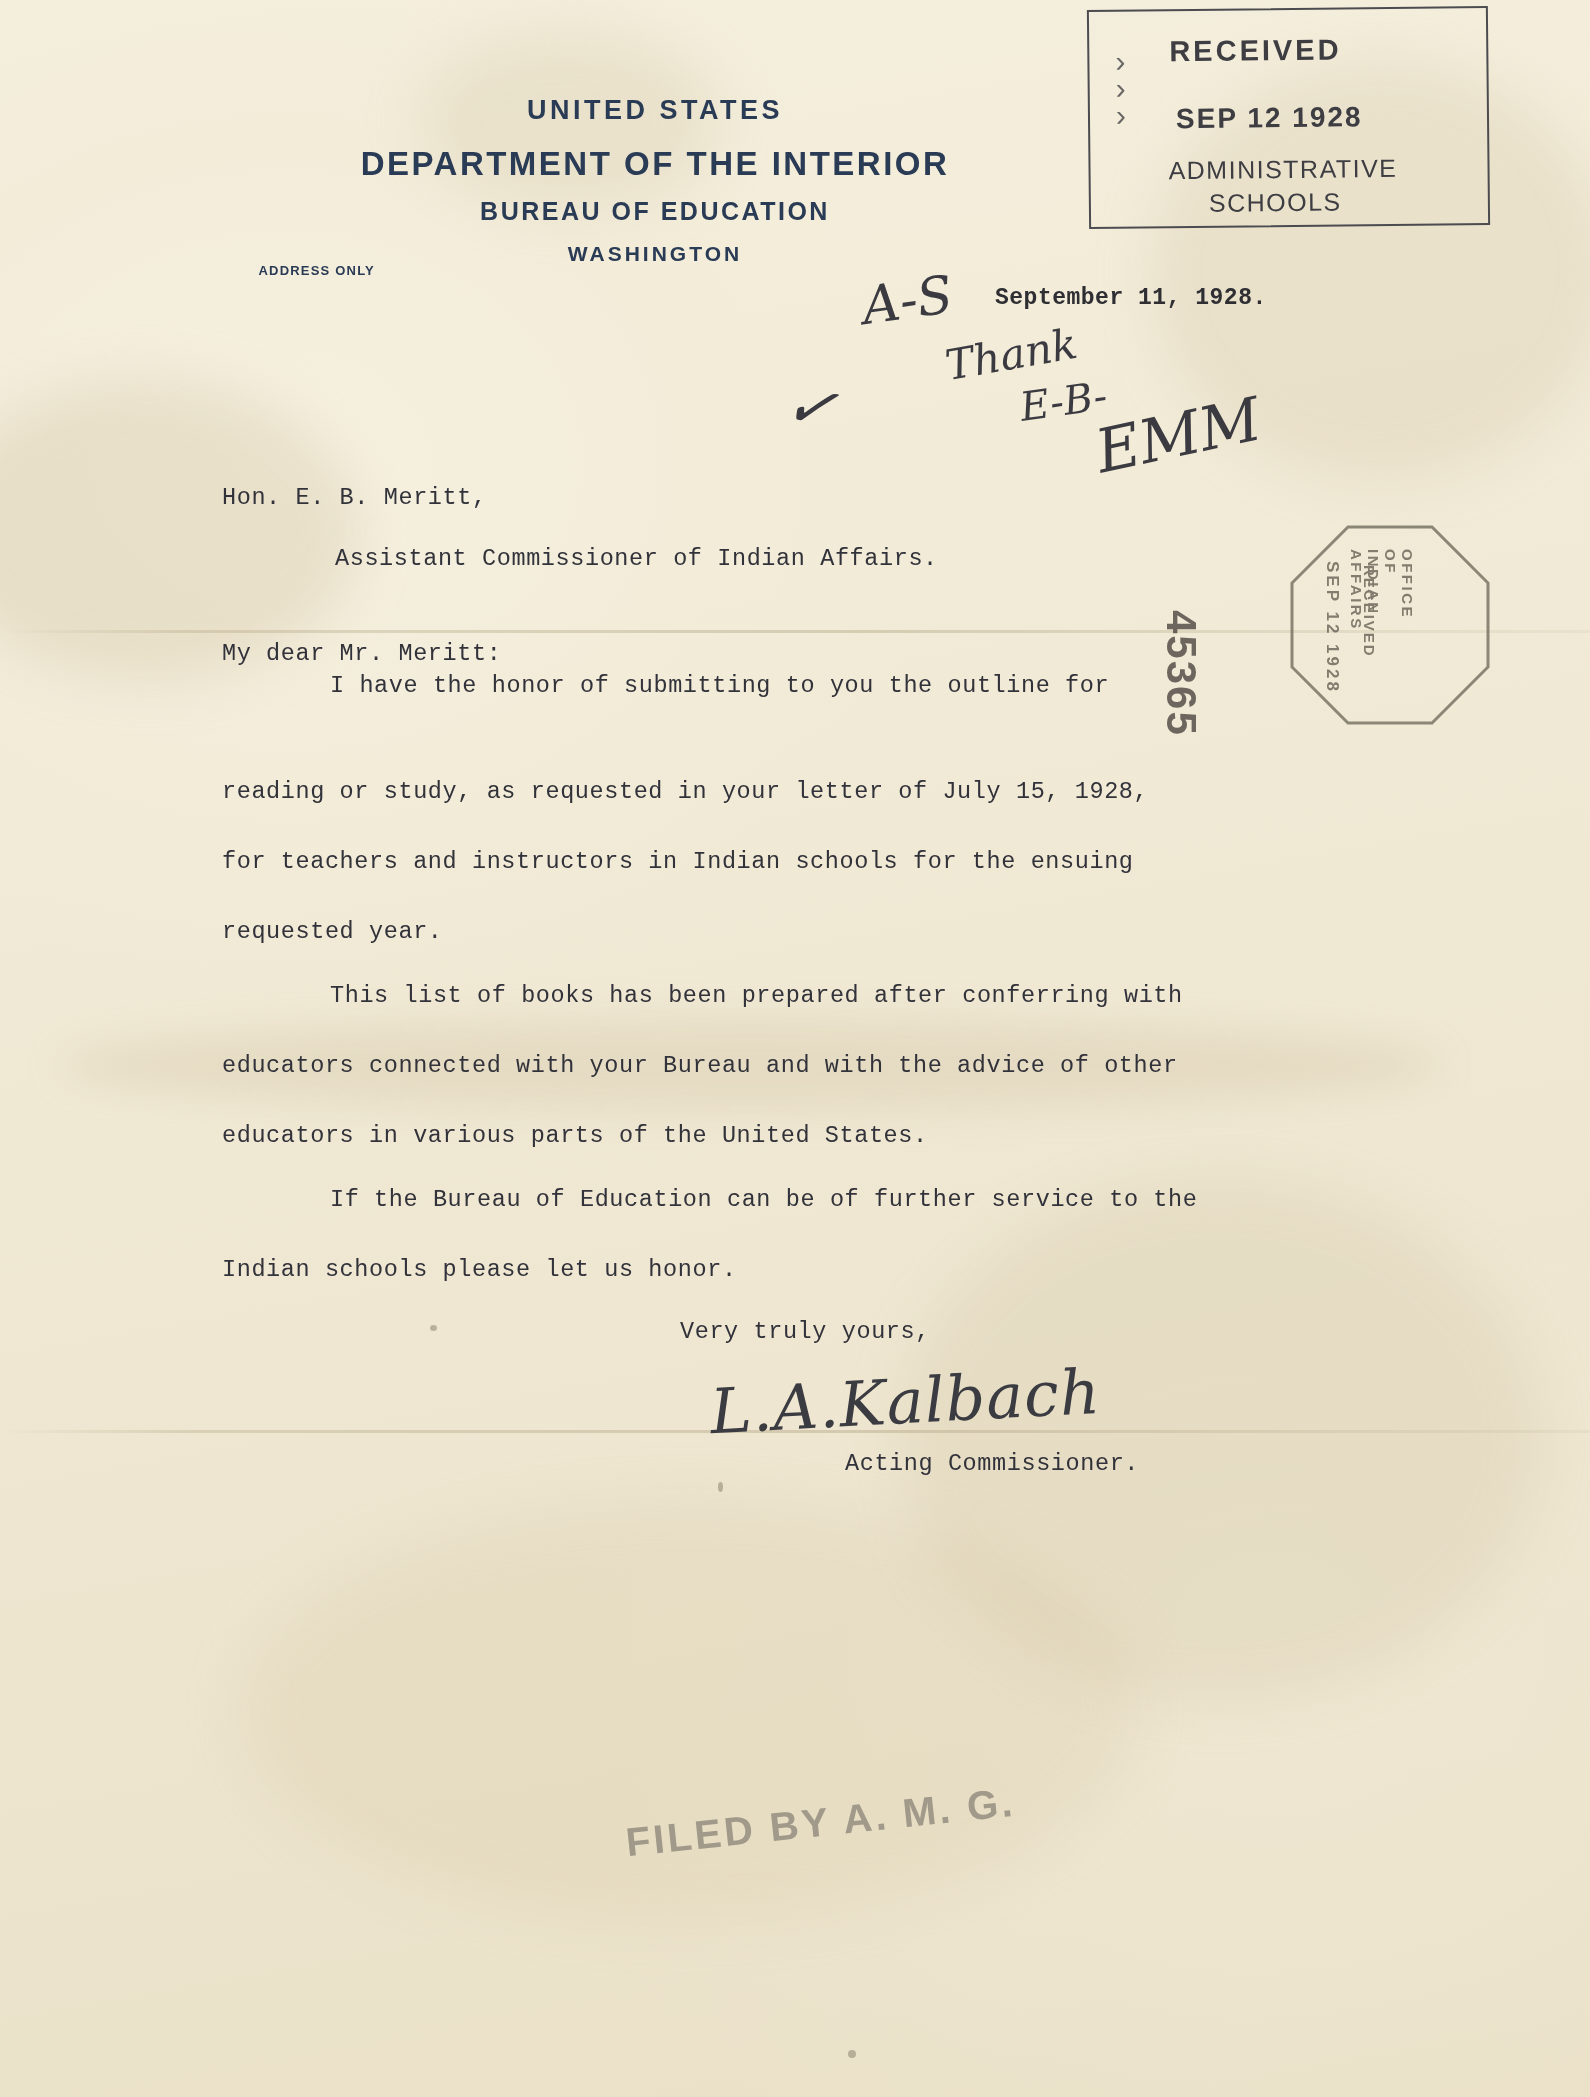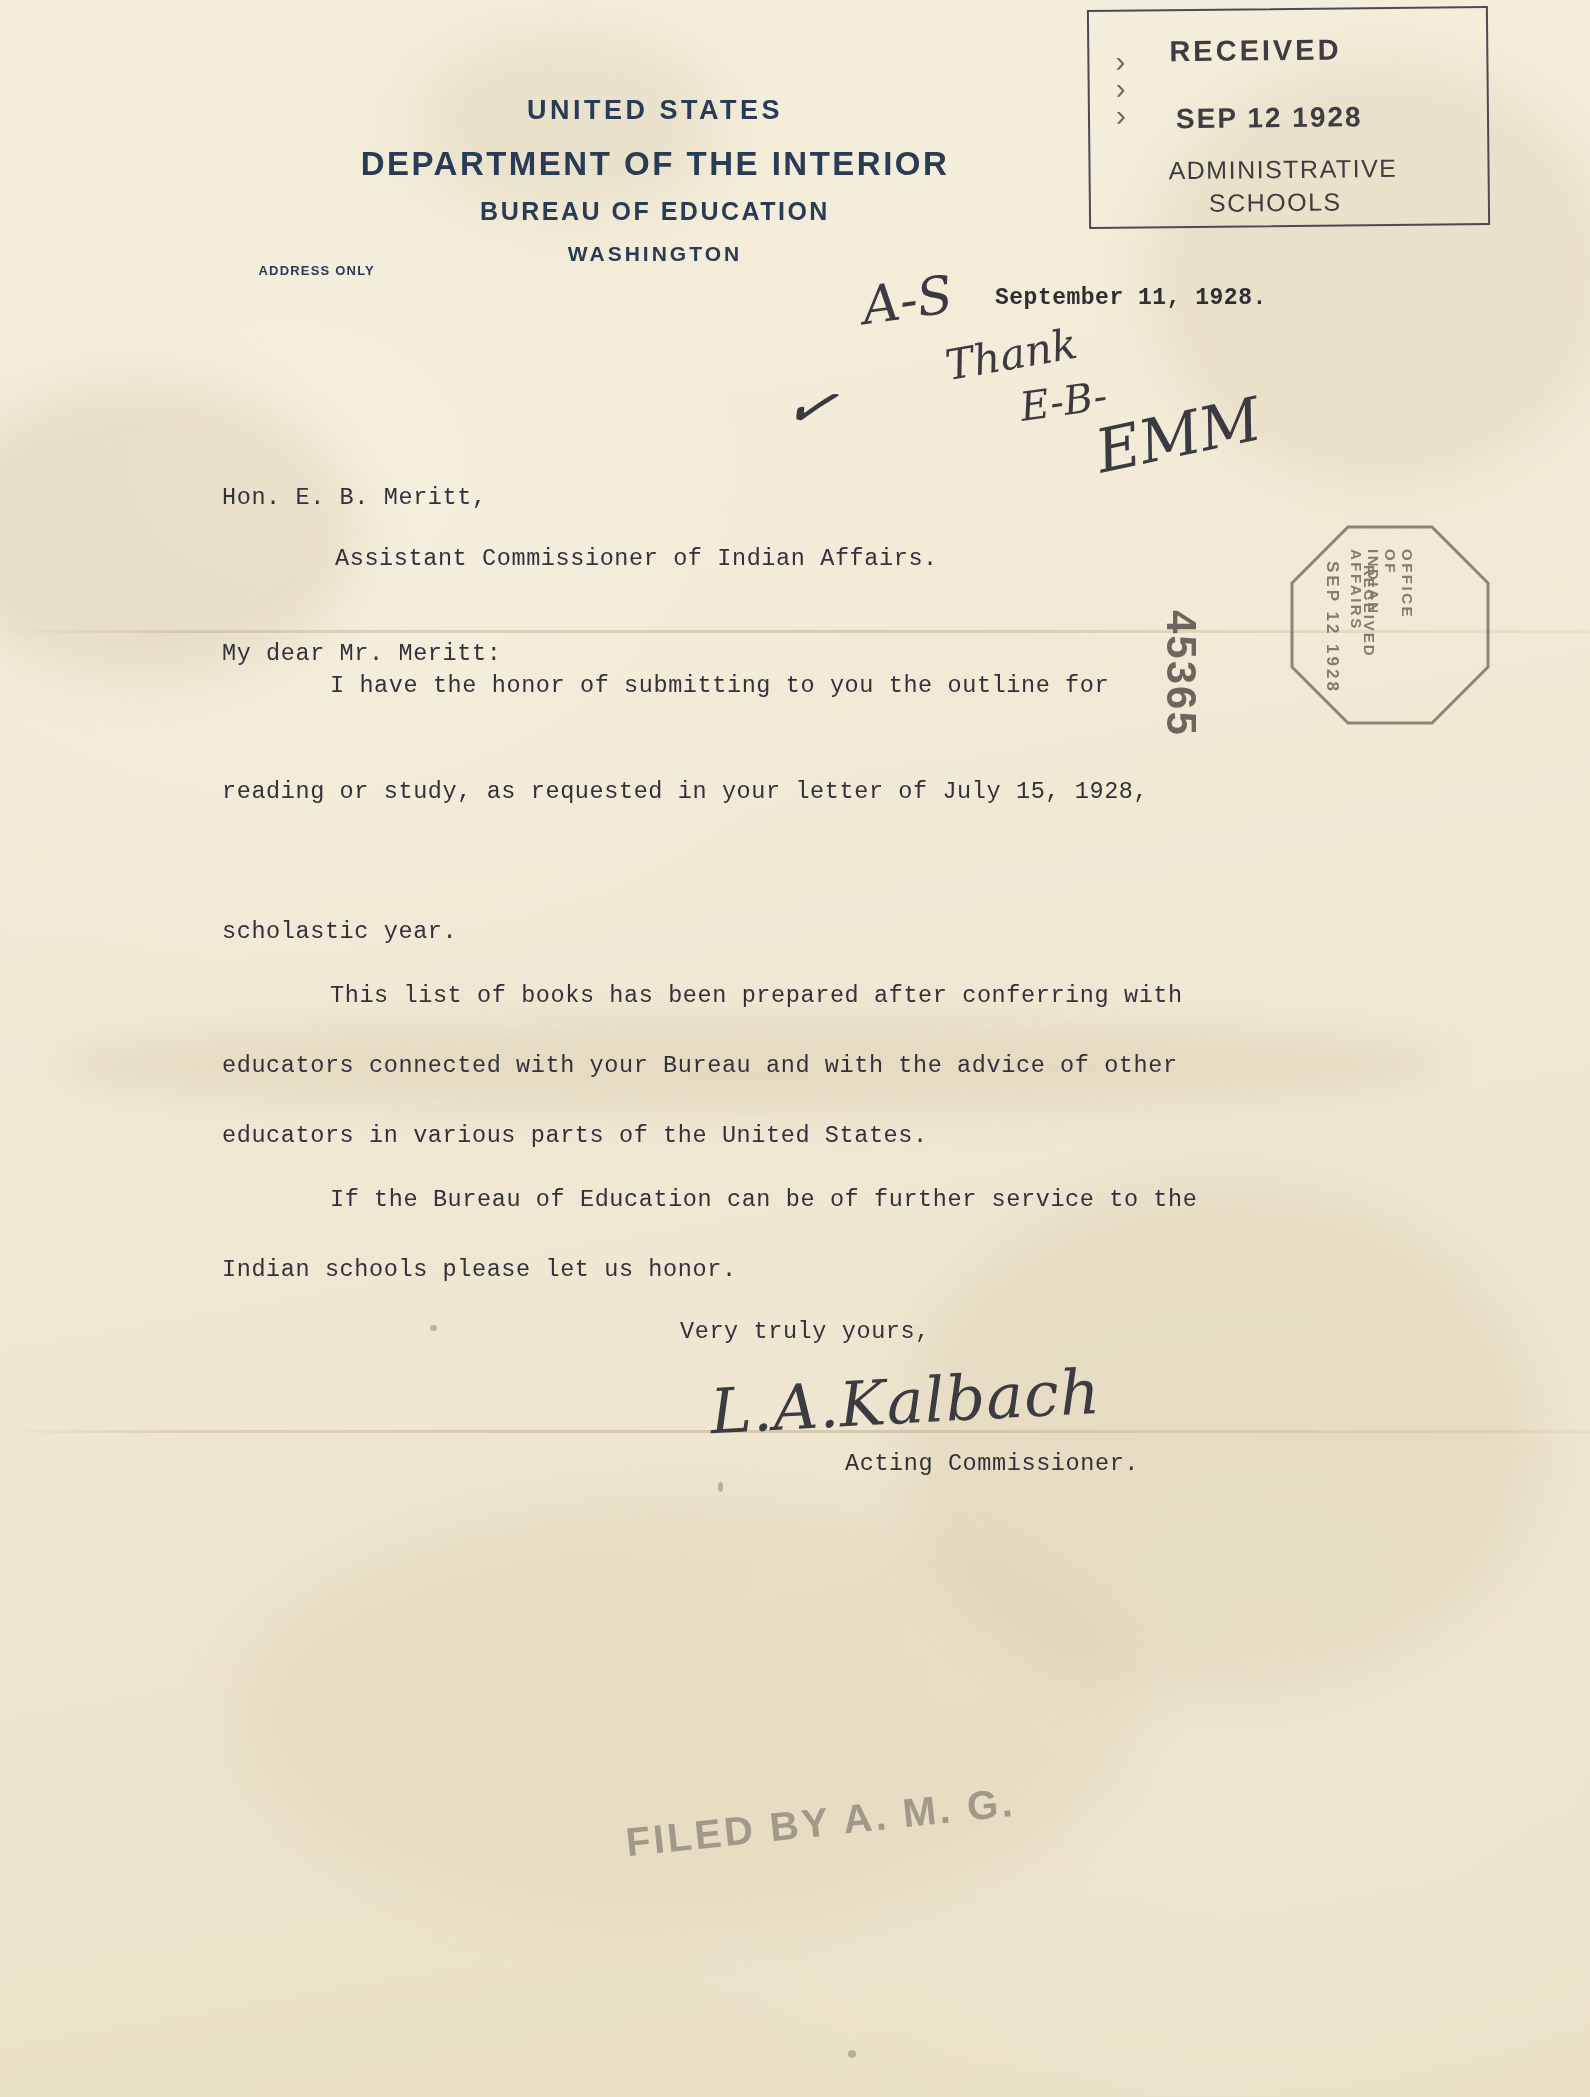--- a/index.html
+++ b/index.html
@@ -297,21 +297,22 @@
   <div class="hw hw-eb">E-B-</div>
   <div class="hw hw-emm">EMM</div>
   <div class="hw hw-check">✓</div>
 
   <div class="tw ink addr1">Hon. E. B. Meritt,</div>
   <div class="tw ink addr2">Assistant Commissioner of Indian Affairs.</div>
   <div class="tw ink salut">My dear Mr. Meritt:</div>
 
   <div class="tw ink p1l1">I have the honor of submitting to you the outline for</div>
   <div class="tw ink p1l2">reading or study, as requested in your letter of July 15, 1928,</div>
-  <div class="tw ink p1l4">scholastic year.</div>
+  <div class="tw ink p1l3">for teachers and instructors in Indian schools for the ensuing</div>
+  <div class="tw ink p1l4">requested year.</div>
 
   <div class="tw ink p2l1">This list of books has been prepared after conferring with</div>
   <div class="tw ink p2l2">educators connected with your Bureau and with the advice of other</div>
   <div class="tw ink p2l3">educators in various parts of the United States.</div>
 
   <div class="tw ink p3l1">If the Bureau of Education can be of further service to the</div>
   <div class="tw ink p3l2">Indian schools please let us honor.</div>
 
   <div class="tw ink closing">Very truly yours,</div>
   <div class="signature">L.A.Kalbach</div>

